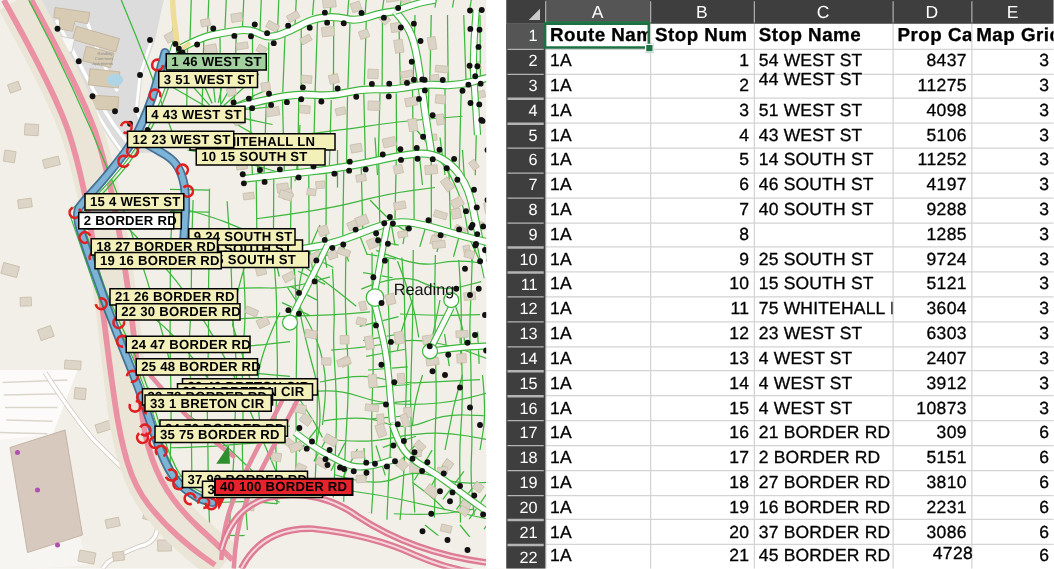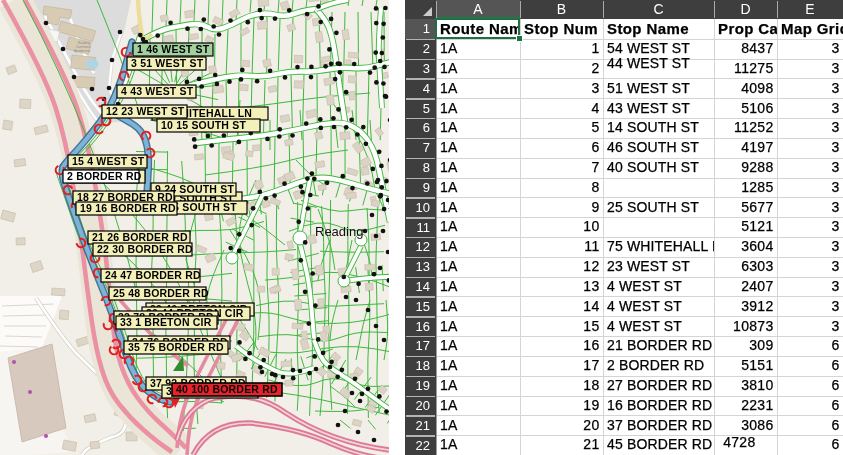--- a/index.html
+++ b/index.html
@@ -970,24 +970,25 @@
       <div class="cell" style="left:198px;top:157.73px;width:111px;height:19.82px">40 SOUTH ST</div>
       <div class="cell num" style="left:309px;top:157.73px;width:63px;height:19.82px">9288</div>
       <div class="cell num" style="left:372px;top:157.73px;width:66px;height:19.82px">3</div>
       <div class="cell" style="left:31px;top:177.55px;width:84px;height:19.82px">1A</div>
       <div class="cell num" style="left:115px;top:177.55px;width:83px;height:19.82px">8</div>
       <div class="cell num" style="left:309px;top:177.55px;width:63px;height:19.82px">1285</div>
       <div class="cell num" style="left:372px;top:177.55px;width:66px;height:19.82px">3</div>
       <div class="cell" style="left:31px;top:197.36px;width:84px;height:19.82px">1A</div>
       <div class="cell num" style="left:115px;top:197.36px;width:83px;height:19.82px">9</div>
       <div class="cell" style="left:198px;top:197.36px;width:111px;height:19.82px">25 SOUTH ST</div>
-      <div class="cell num" style="left:309px;top:197.36px;width:63px;height:19.82px">5677</div>
+      <div class="cell num" style="left:309px;top:197.36px;width:63px;height:19.82px">9724</div>
       <div class="cell num" style="left:372px;top:197.36px;width:66px;height:19.82px">3</div>
       <div class="cell" style="left:31px;top:217.18px;width:84px;height:19.82px">1A</div>
       <div class="cell num" style="left:115px;top:217.18px;width:83px;height:19.82px">10</div>
+      <div class="cell" style="left:198px;top:217.18px;width:111px;height:19.82px">15 SOUTH ST</div>
       <div class="cell num" style="left:309px;top:217.18px;width:63px;height:19.82px">5121</div>
       <div class="cell num" style="left:372px;top:217.18px;width:66px;height:19.82px">3</div>
       <div class="cell" style="left:31px;top:237.00px;width:84px;height:19.82px">1A</div>
       <div class="cell num" style="left:115px;top:237.00px;width:83px;height:19.82px">11</div>
       <div class="cell" style="left:198px;top:237.00px;width:111px;height:19.82px">75 WHITEHALL LN</div>
       <div class="cell num" style="left:309px;top:237.00px;width:63px;height:19.82px">3604</div>
       <div class="cell num" style="left:372px;top:237.00px;width:66px;height:19.82px">3</div>
       <div class="cell" style="left:31px;top:256.82px;width:84px;height:19.82px">1A</div>
       <div class="cell num" style="left:115px;top:256.82px;width:83px;height:19.82px">12</div>
       <div class="cell" style="left:198px;top:256.82px;width:111px;height:19.82px">23 WEST ST</div>
@@ -1029,17 +1030,17 @@
       <div class="cell num" style="left:309px;top:395.55px;width:63px;height:19.82px">2231</div>
       <div class="cell num" style="left:372px;top:395.55px;width:66px;height:19.82px">6</div>
       <div class="cell" style="left:31px;top:415.36px;width:84px;height:19.82px">1A</div>
       <div class="cell num" style="left:115px;top:415.36px;width:83px;height:19.82px">20</div>
       <div class="cell" style="left:198px;top:415.36px;width:111px;height:19.82px">37 BORDER RD</div>
       <div class="cell num" style="left:309px;top:415.36px;width:63px;height:19.82px">3086</div>
       <div class="cell num" style="left:372px;top:415.36px;width:66px;height:19.82px">6</div>
       <div class="cell" style="left:31px;top:435.18px;width:84px;height:19.82px">1A</div>
       <div class="cell num" style="left:115px;top:435.18px;width:83px;height:19.82px">21</div>
       <div class="cell" style="left:198px;top:435.18px;width:111px;height:19.82px">45 BORDER RD</div>
-      <div class="cell num" style="left:291px;top:435.18px;width:63px;height:17px">4728</div>
+      <div class="cell num" style="left:314px;top:435.18px;width:63px;height:17px">4728</div>
       <div class="cell num" style="left:372px;top:435.18px;width:66px;height:19.82px">6</div>
       <div style="position:absolute;left:30px;top:18.0px;width:85px;height:20.82px;border:2px solid #1d7044;box-sizing:border-box"></div>
       <div style="position:absolute;left:111px;top:35.32px;width:7px;height:7px;background:#1d7044;border:1.5px solid #ffffff;box-sizing:border-box"></div>
     </div>
 </div>
 </body></html>

